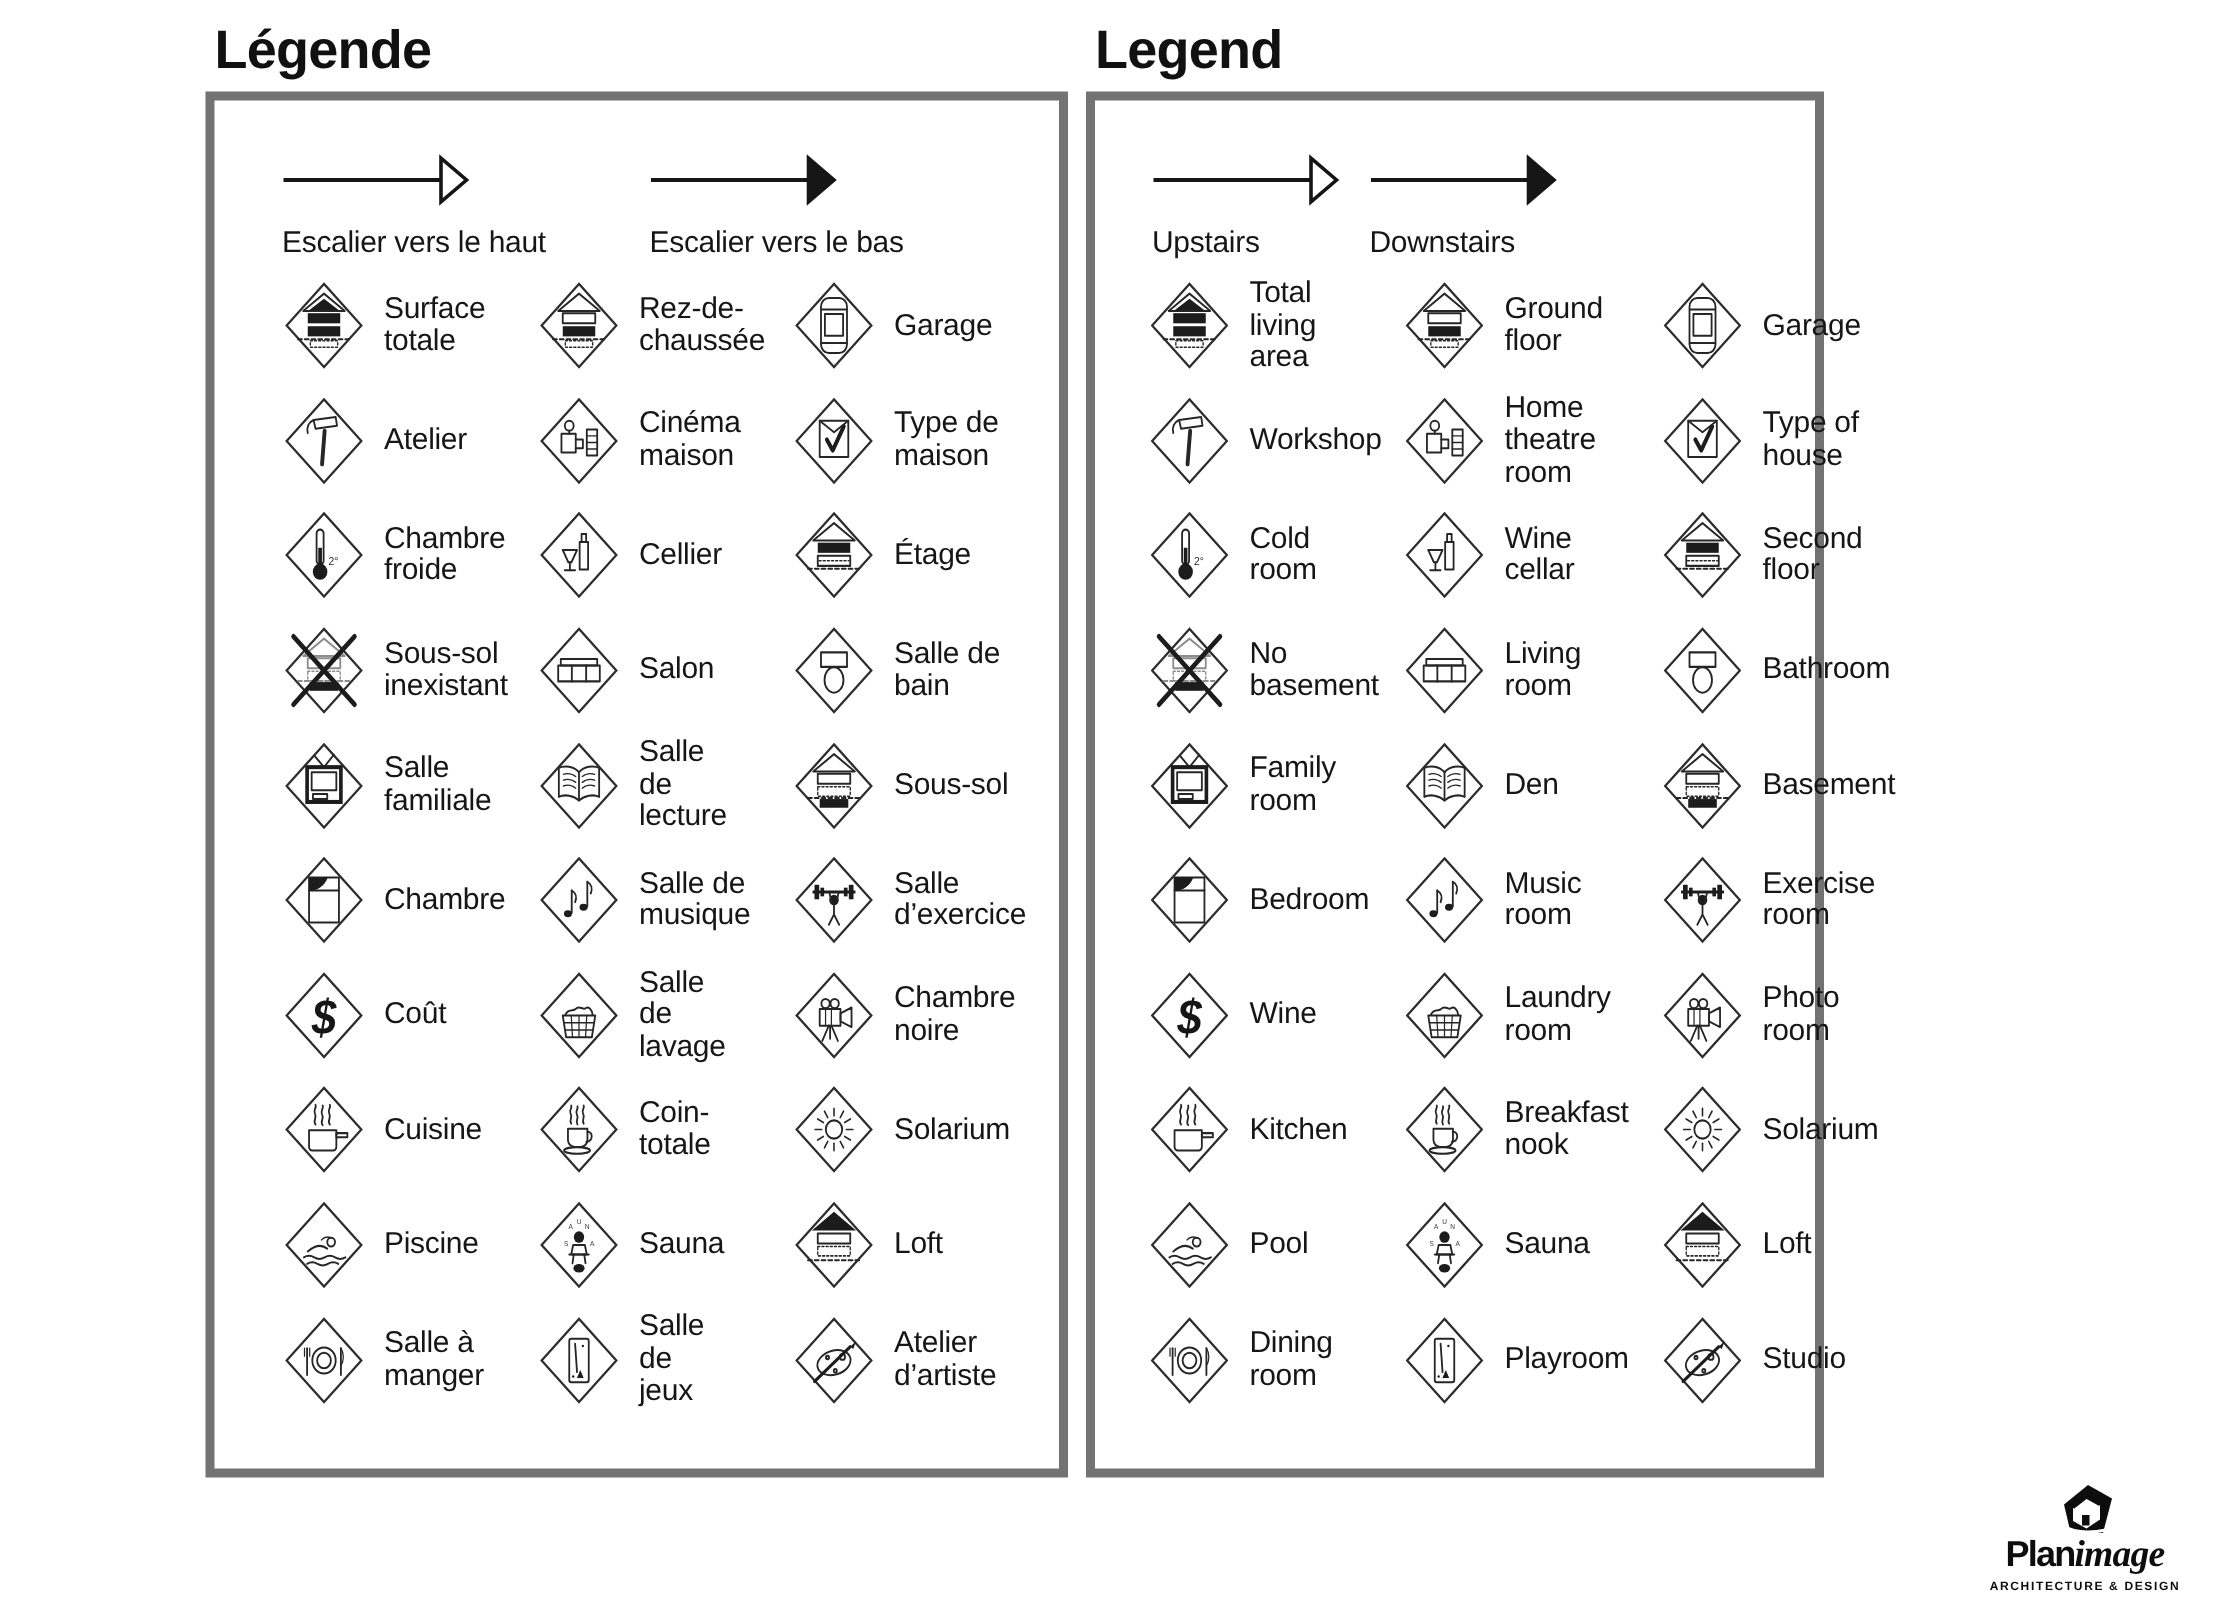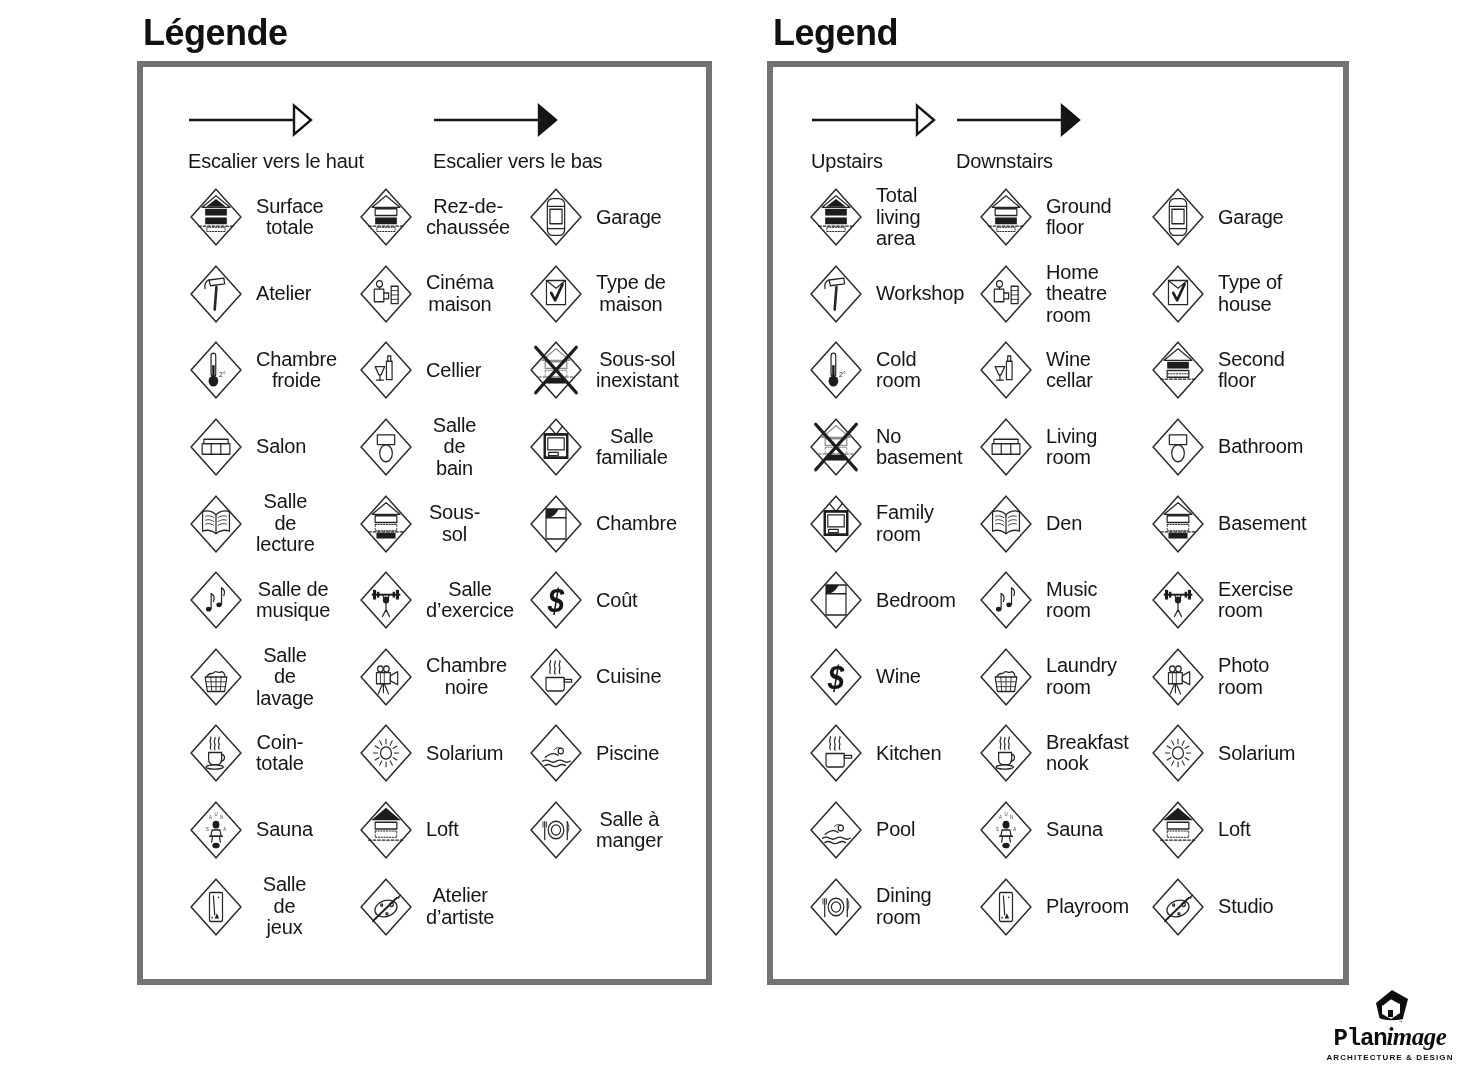--- a/index.html
+++ b/index.html
@@ -1,46 +1,46 @@
 <!DOCTYPE html>
 <html><head>
 <meta charset="utf-8">
 <style>
   html,body{margin:0;padding:0;background:#fff;}
   .canvas{position:relative;width:1478px;height:1074px;background:#fff;overflow:hidden;
           font-family:"Liberation Sans",sans-serif;color:#161616;}
   .column{position:absolute;top:4px;}
   .col0{left:137px;width:575px;}
-  .col1{left:767px;width:582px;}
+  .col1{left:724px;width:492px;}
   .panel-title{font-size:36px;font-weight:700;letter-spacing:-0.5px;margin:0 0 0 6px;
                height:57px;display:flex;align-items:center;color:#111;}
   .panel{position:relative;height:912px;border:6px solid #737373;background:#fff;}
   .arrow-group{position:absolute;top:34px;}
   .arrow-label{margin-top:7px;font-size:20px;letter-spacing:-0.2px;color:#161616;line-height:22px;}
   .grid{position:absolute;top:112px;left:0;right:0;display:grid;
         grid-template-rows:repeat(10,76.6px);grid-auto-flow:row;}
-  .p0 .grid{grid-template-columns:170px 170px 1fr;text-align:center;}
+  .p0 .grid{grid-template-columns:170px 170px 1fr;}
   .p1 .grid{grid-template-columns:170px 172px 1fr;}
   .cell{display:flex;align-items:center;gap:14px;}
   .p0 .cell{padding-left:47px;}
   .p1 .cell{padding-left:37px;}
   .dicon{flex:0 0 auto;display:block;line-height:0;}
   .ilabel{font-size:20px;line-height:21.5px;letter-spacing:-0.2px;white-space:pre-line;color:#161616;}
   
   .ic-st{stroke:#262626;fill:none;stroke-width:1.4;stroke-linecap:round;stroke-linejoin:round;}
   .ic-fill{fill:#1c1c1c;stroke:none;}
   .ic-dash{stroke-dasharray:3,2.2;}
   .ic-dot{stroke-dasharray:1.6,1.6;stroke-width:1.05;}
   .ic-thin{stroke-width:0.95;}
   .ic-gray{stroke:#8c8c8c;}
   
   .logo{position:absolute;right:8px;bottom:12px;width:160px;text-align:center;}
   .logo-house{display:block;margin:0 auto -4px auto;}
   .brand{line-height:26px;white-space:nowrap;}
-  .brand-plan{font-weight:700;font-size:24px;letter-spacing:-1.2px;color:#0d0d0d;font-family:Liberation Mono, monospace;}
+  .brand-plan{font-weight:700;font-size:24px;letter-spacing:-1.2px;color:#0d0d0d;}
   .brand-image{font-style:italic;font-weight:700;font-size:25px;letter-spacing:-0.5px;
                font-family:"Liberation Serif",serif;color:#0d0d0d;}
   .tagline{font-size:8px;font-weight:700;letter-spacing:1.1px;color:#0d0d0d;margin-top:0px;}
 </style>
 </head>
 <body>
 
 <div class="canvas">
 
   <div class="column col0">
@@ -148,20 +148,31 @@
                 <path d="M32,21 v-5.5 h3.5 v5.5" class="ic-st"></path>
                 <path d="M17.5,26.5 h11 l-4.3,8.5 h-2.4 Z" class="ic-st"></path>
                 <line x1="23" y1="35" x2="23" y2="40.5" class="ic-st"></line>
                 <line x1="19" y1="40.5" x2="27" y2="40.5" class="ic-st"></line>
               </svg></span>
             <div class="ilabel">Cellier</div>
           </div>
           <div class="cell">
             <span class="dicon"><svg viewBox="0 0 60 60" width="52" height="58" preserveAspectRatio="none" aria-hidden="true">
                 <polygon points="30,1.3 58.7,30 30,58.7 1.3,30" fill="#ffffff" stroke="#2d2d2d" stroke-width="1.7"></polygon>
+                <polygon points="30,8 46,20 14,20" class="ic-st"></polygon>
+                <rect x="17.5" y="21.5" width="25" height="7" class="ic-fill"></rect>
+                <rect x="17.5" y="30.5" width="25" height="7" class="ic-st"></rect>
+                <line x1="18.5" y1="34" x2="41.5" y2="34" class="ic-st ic-dot"></line>
+                <line x1="10" y1="39.5" x2="50" y2="39.5" class="ic-st ic-dash"></line>
+              </svg></span>
+            <div class="ilabel">Étage</div>
+          </div>
+          <div class="cell">
+            <span class="dicon"><svg viewBox="0 0 60 60" width="52" height="58" preserveAspectRatio="none" aria-hidden="true">
+                <polygon points="30,1.3 58.7,30 30,58.7 1.3,30" fill="#ffffff" stroke="#2d2d2d" stroke-width="1.7"></polygon>
                 <polygon points="30,8 46,20 14,20" class="ic-st ic-gray"></polygon>
                 <rect x="17.5" y="21.5" width="25" height="7" class="ic-st ic-gray"></rect>
                 <rect x="17.5" y="30.5" width="25" height="6.5" class="ic-st ic-gray ic-dot"></rect>
                 <rect x="19" y="38" width="22" height="6" class="ic-fill"></rect>
                 <line x1="10" y1="37.2" x2="50" y2="37.2" class="ic-st ic-gray ic-dash"></line>
                 <line x1="6.5" y1="6.5" x2="53.5" y2="53.5" stroke="#1c1c1c" stroke-width="3.4" stroke-linecap="round"></line>
                 <line x1="53.5" y1="6.5" x2="6.5" y2="53.5" stroke="#1c1c1c" stroke-width="3.4" stroke-linecap="round"></line>
               </svg></span>
             <div class="ilabel">Sous-sol
 inexistant</div>

